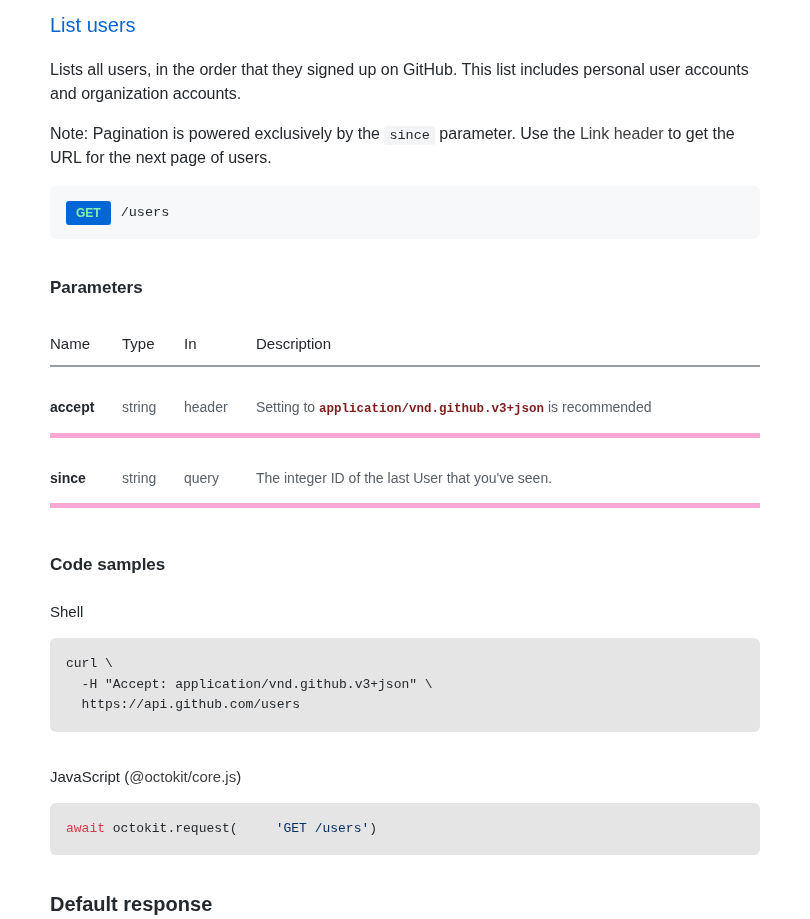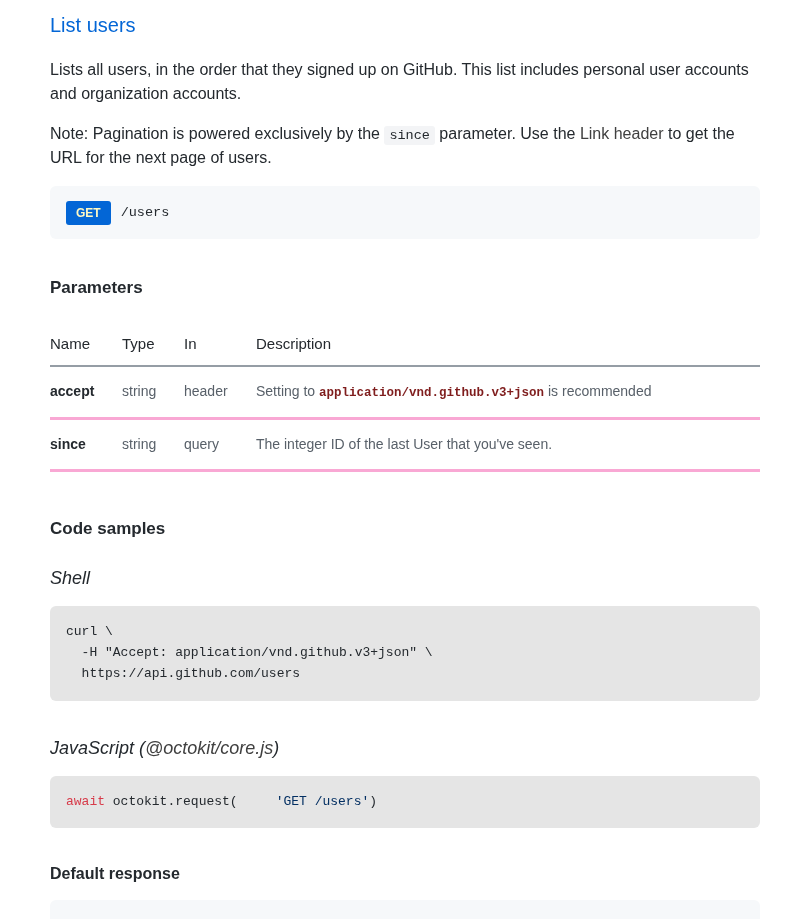--- a/index.html
+++ b/index.html
@@ -38,21 +38,21 @@
     }
     .endpoint-box {
       background: #f6f8fa;
       border-radius: 6px;
       padding: 14px 16px;
       margin-bottom: 36px;
     }
     .method-badge {
       display: inline-block;
       background: #0366d6;
-      color: #fef9c3;
+      color: #86efac;
       font-size: 12px;
       font-weight: 600;
       padding: 3px 10px;
       border-radius: 3px;
       margin-right: 10px;
       vertical-align: middle;
     }
     .endpoint-path {
       font-family: "SFMono-Regular", Consolas, "Liberation Mono", Menlo, monospace;
       font-size: 13.5px;
@@ -70,62 +70,61 @@
     }
     table.params th {
       text-align: left;
       font-weight: 400;
       font-size: 15px;
       color: #24292e;
       padding: 12px 8px 10px 0;
       border-bottom: 2px solid #959da5;
     }
     table.params td {
-      padding: 14px 8px 14px 0;
-      border-bottom: 3px solid #f9a8d4;
+      padding: 30px 8px 14px 0;
+      border-bottom: 5px solid #f9a8d4;
       font-size: 14px;
       color: #586069;
       vertical-align: top;
     }
     table.params td.pname {
       font-weight: 600;
       color: #24292e;
     }
     .col-name { width: 72px; }
     .col-type { width: 62px; }
     .col-in { width: 72px; }
     .param-code {
       font-family: "SFMono-Regular", Consolas, "Liberation Mono", Menlo, monospace;
       font-size: 12.5px;
       font-weight: 600;
       color: #7f1d1d;
     }
     .sub-heading {
-      font-size: 18px;
+      font-size: 15px;
       font-weight: 400;
       margin-bottom: 14px;
       margin-top: 24px;
-      font-style: italic;
     }
     .code-block {
       background: #e5e5e5;
       border-radius: 6px;
       padding: 16px;
       font-family: "SFMono-Regular", Consolas, "Liberation Mono", Menlo, monospace;
       font-size: 13px;
       line-height: 1.6;
       white-space: pre;
       overflow-x: auto;
       margin-bottom: 34px;
       color: #24292e;
     }
     .code-block .str { color: #032f62; margin-left: 38px; }
     .code-block .kw { color: #d73a49; }
     .response-heading {
-      font-size: 16px;
+      font-size: 20px;
       font-weight: 600;
       margin-bottom: 14px;
       margin-top: 8px;
     }
     .status-block {
       background: #f6f8fa;
       border-radius: 6px;
       padding: 16px;
       font-family: "SFMono-Regular", Consolas, "Liberation Mono", Menlo, monospace;
       font-size: 13px;

